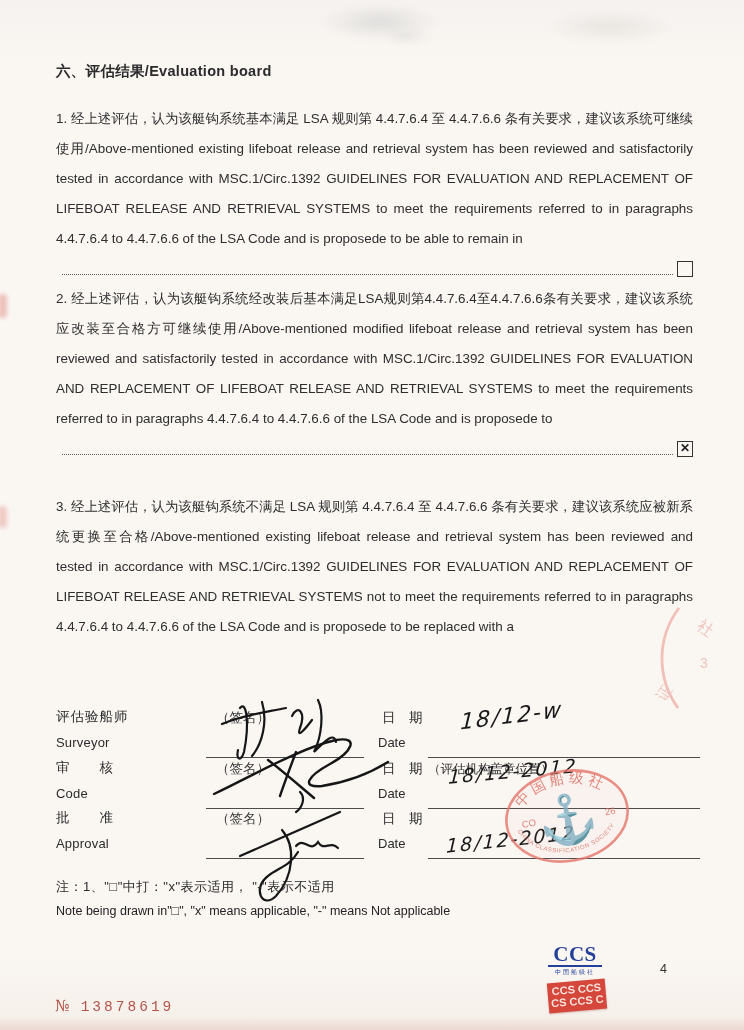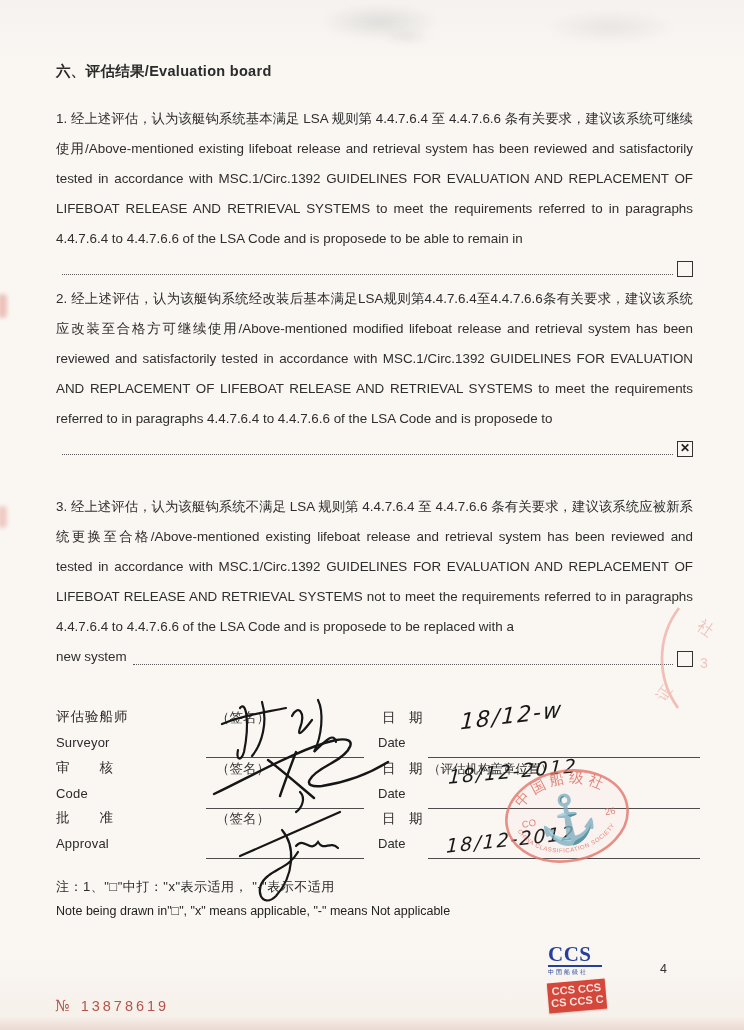--- a/index.html
+++ b/index.html
@@ -55,32 +55,32 @@
   .note{position:absolute;left:56px;top:878px;width:620px;}
   .note .nz{font-size:13px;letter-spacing:.5px;}
   .note .ne{font-size:12.5px;margin-top:8px;color:#222;}
 
   
   .stamp{position:absolute;pointer-events:none;}
   .stamp.main{left:492px;top:760px;}
   .stamp.partial{left:634px;top:598px;}
 
   
-  .ccs-logo{position:absolute;left:548px;top:944px;width:54px;}
+  .ccs-logo{position:absolute;left:548px;top:944px;width:54px;text-align:center;}
   .ccs-text{font-family:"Liberation Serif",serif;font-weight:bold;font-size:21px;
             color:#24409a;line-height:20px;letter-spacing:.5px;
             border-bottom:2px solid #24409a;padding-bottom:1px;}
   .ccs-zh{font-size:6px;color:#24409a;letter-spacing:2px;margin-top:1px;}
   .ccs-red{position:absolute;left:548px;top:981px;width:58px;height:28px;background:#d5473a;
            transform:rotate(-5deg);color:#f6e4de;font-weight:bold;font-size:11px;line-height:12px;
            text-align:center;padding-top:2px;overflow:hidden;box-shadow:0 1px 2px rgba(120,40,30,.25);}
   .page-number{position:absolute;left:660px;top:962px;font-size:12.5px;color:#333;}
   .serial{position:absolute;left:55px;top:997px;font-size:15.5px;color:#b4544b;
           font-family:"DejaVu Serif",serif;letter-spacing:1px;}
-  .serial .digits{letter-spacing:3px;margin-left:10px;font-family:Liberation Sans, sans-serif;font-size:14.5px;}
+  .serial .digits{letter-spacing:3px;margin-left:10px;font-family:Liberation Mono, monospace;font-size:14.5px;}
 </style>
 </head>
 <body>
 
 <div class="page">
 
   <div class="smudge s1"></div>
   <div class="smudge s2"></div>
   <div class="smudge s3"></div>
   <div class="edge-mark e1"></div>
@@ -100,25 +100,20 @@
   <div class="clause c2">
     <span>2. 经上述评估，认为该艇钩系统经改装后基本满足LSA规则第4.4.7.6.4至4.4.7.6.6条有关要求，建议该系统应改装至合格方可继续使用/Above-mentioned modified lifeboat release and retrieval system has been reviewed and satisfactorily tested in accordance with MSC.1/Circ.1392 GUIDELINES FOR EVALUATION AND REPLACEMENT OF LIFEBOAT RELEASE AND RETRIEVAL SYSTEMS to meet the requirements referred to in paragraphs 4.4.7.6.4 to 4.4.7.6.6 of the LSA Code and is proposede to</span>
     <div class="leader-row">
       <span class="dots"></span>
       <span class="cb">✕</span>
     </div>
   </div>
 
   <div class="clause c3">
     <span>3. 经上述评估，认为该艇钩系统不满足 LSA 规则第 4.4.7.6.4 至 4.4.7.6.6 条有关要求，建议该系统应被新系统更换至合格/Above-mentioned existing lifeboat release and retrieval system has been reviewed and tested in accordance with MSC.1/Circ.1392 GUIDELINES FOR EVALUATION AND REPLACEMENT OF LIFEBOAT RELEASE AND RETRIEVAL SYSTEMS not to meet the requirements referred to in paragraphs 4.4.7.6.4 to 4.4.7.6.6 of the LSA Code and is proposede to  be replaced with a</span>
-    <div class="leader-row">
-      <span class="tail">new system</span>
-      <span class="dots"></span>
-      <span class="cb"></span>
-    </div>
   </div>
 
   <div class="sig-row row1">
     <span class="zh">评估验船师</span>
     <span class="en">Surveyor</span>
     <span class="sign-label">（签名）</span>
     <span class="sign-line"></span>
     <span class="date-zh">日　期</span>
     <span class="date-en">Date</span>
     <span class="date-line"></span>

